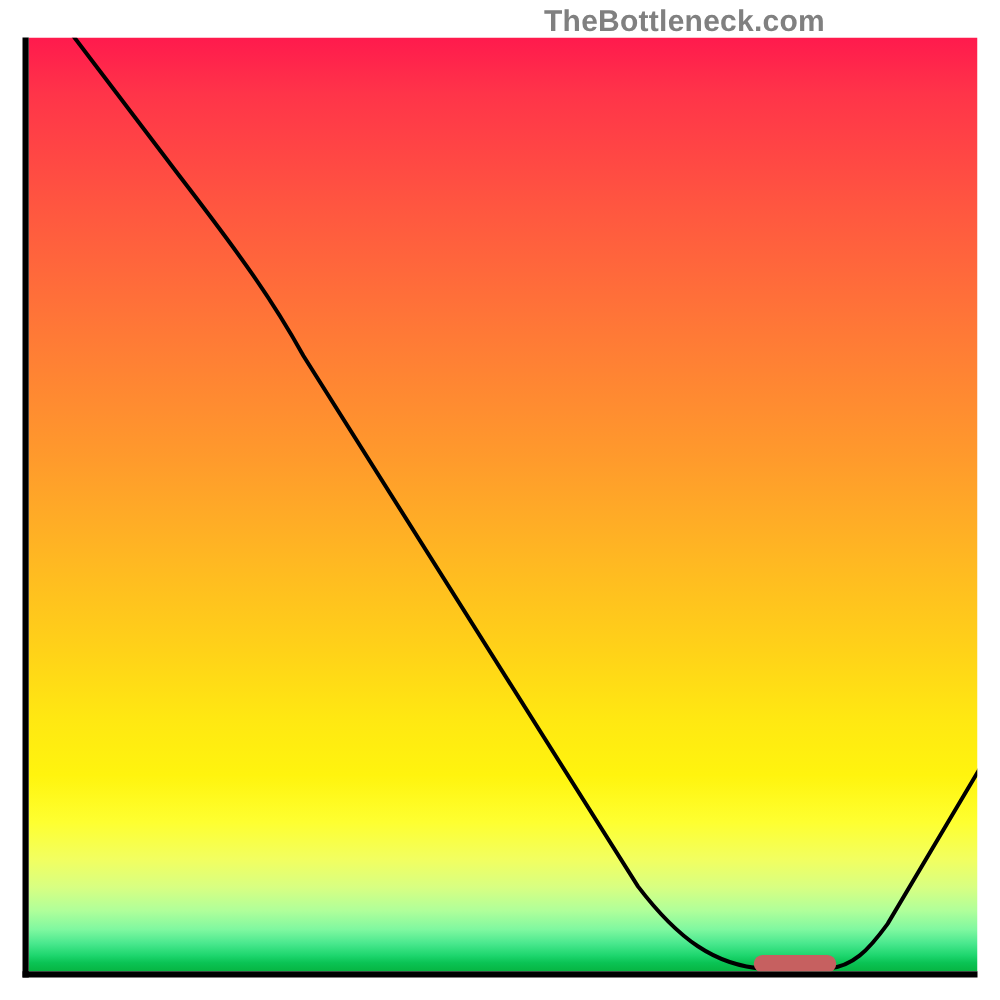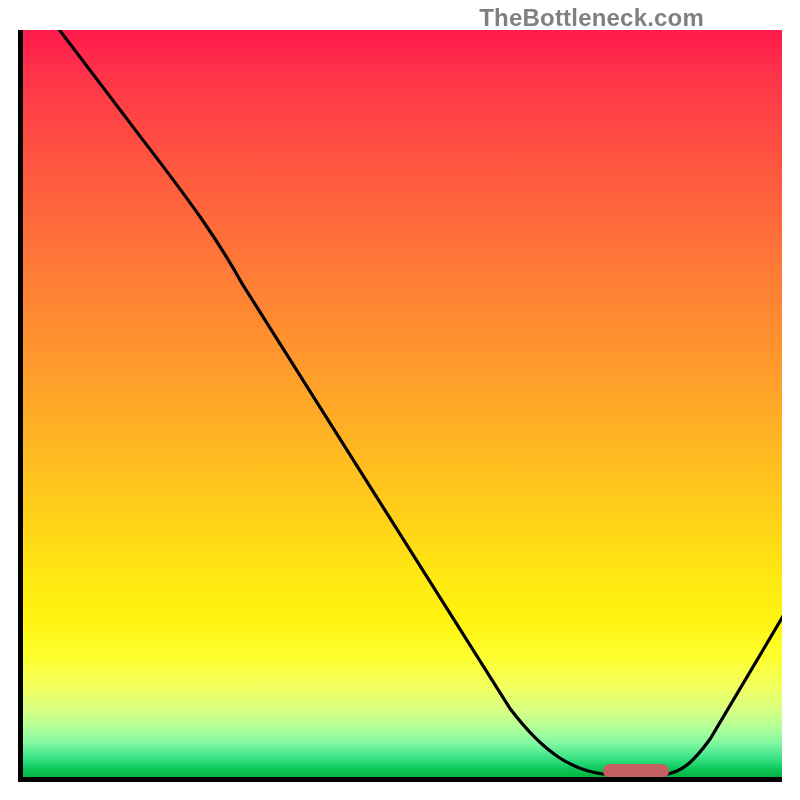--- a/index.html
+++ b/index.html
@@ -7,21 +7,20 @@
     padding: 0;
     width: 800px;
     height: 800px;
     background: #ffffff;
     font-family: Arial, Helvetica, sans-serif;
   }
   .container {
     position: relative;
     width: 672px;
     height: 800px;
-    padding-left: 44px;
   }
   .watermark {
     position: absolute;
     top: 4px;
     right: 12px;
     font-size: 24px;
     font-weight: bold;
     color: #808080;
     letter-spacing: 0.2px;
   }

